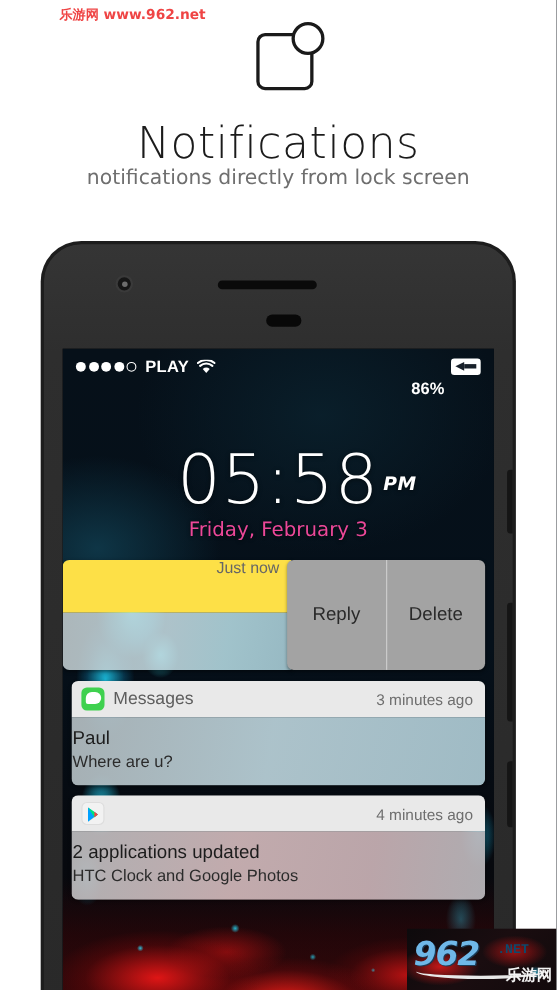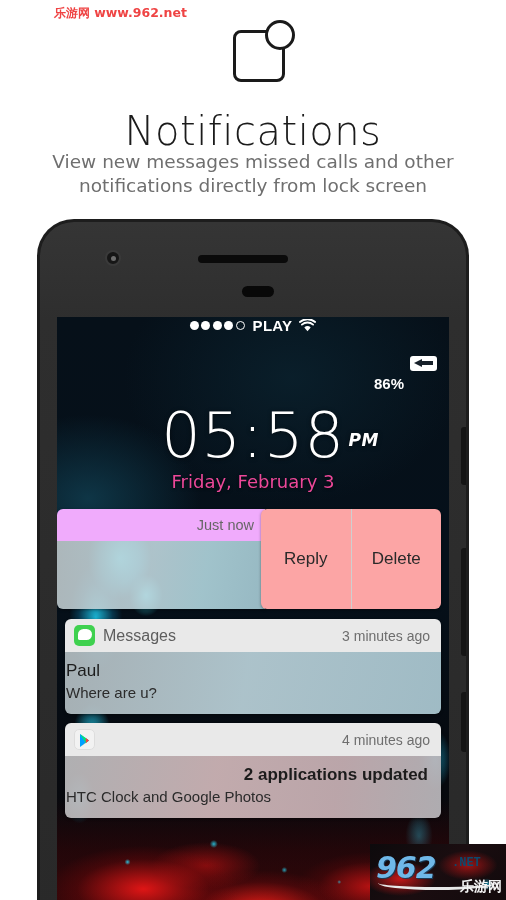--- a/index.html
+++ b/index.html
@@ -134,21 +134,21 @@
       radial-gradient(circle 4px at 40% 22%, rgba(40,220,250,.8) 0%, rgba(0,0,0,0) 100%),
       radial-gradient(circle 3px at 58% 48%, rgba(40,220,250,.7) 0%, rgba(0,0,0,0) 100%),
       radial-gradient(circle 3px at 88% 36%, rgba(40,220,250,.7) 0%, rgba(0,0,0,0) 100%),
       radial-gradient(circle 2px at 72% 60%, rgba(40,220,250,.6) 0%, rgba(0,0,0,0) 100%);
   }
 
   
   .statusbar {
     position:absolute; left:0; top:0; width:392px; height:32px;
     display:flex; align-items:center; padding:0 12px; color:#fff;
-    font-size:14.5px; font-weight:600;flex-direction:column;
+    font-size:14.5px; font-weight:600;
   }
   .sb-left { display:flex; align-items:center; gap:5px; }
   .dots { display:flex; align-items:center; gap:2.5px; }
   .dot { width:9px; height:9px; border-radius:50%; background:#fff; }
   .dot.empty { background:transparent; border:1.4px solid #fff; width:9px; height:9px; }
   .carrier { font-size:15px; font-weight:600; letter-spacing:.3px; margin-left:3px; }
   .wifi { width:17px; height:13px; position:relative; margin-left:2px; }
   .sb-right { margin-left:auto; display:flex; align-items:center; gap:6px; }
   .pct { font-size:15px; font-weight:600;margin-top:41px; }
   .batt {
@@ -186,31 +186,31 @@
   
   .notif-area { position:absolute; left:0; top:192px; width:392px; }
 
   .row-swiped { position:relative; height:102px; margin:0 0 8px 0; }
   .swipe-card {
     position:absolute; left:0; top:0; width:208px; height:100px;
     border-radius:6px 0 0 6px; overflow:hidden;
     box-shadow:0 1px 3px rgba(0,0,0,.4);
   }
   .swipe-head {
-    height:32px; background:#f0abfc; display:flex; align-items:center;
+    height:48px; background:#fde047; display:flex; align-items:flex-start;
     justify-content:flex-end; padding-right:11px;
   }
   .swipe-time { font-size:14.5px; color:#666; }
   .swipe-body {
     height:68px;
     background:linear-gradient(100deg, rgba(186,196,199,.92) 0%, rgba(196,219,226,.88) 45%, rgba(186,224,232,.86) 70%, rgba(176,214,224,.85) 100%);
   }
   .actions {
     position:absolute; right:8px; top:0; width:180px; height:100px;
-    background:#fca5a5; border-radius:6px; display:flex;
+    background:#a3a3a3; border-radius:6px; display:flex;
     box-shadow:0 1px 3px rgba(0,0,0,.4); overflow:hidden;
   }
   .act {
     flex:1; display:flex; align-items:center; justify-content:center;
     font-size:17px; color:#2a2a2a;
   }
   .act + .act { border-left:1.5px solid #cfcfcf; }
 
   .ncard {
     margin:0 8px 9px 8px; border-radius:6px; overflow:hidden;
@@ -223,21 +223,21 @@
   .napp { font-size:16px; color:#5d5d5d; margin-left:8px; }
   .ntime { margin-left:auto; font-size:14px; color:#6e6e6e; }
   .nbody { padding:8px 13px 11px 1px; }
   .nbody.msg {
     background:linear-gradient(100deg, rgba(178,188,192,.93) 0%, rgba(190,214,222,.9) 48%, rgba(176,206,216,.9) 100%);
   }
   .nbody.play {
     background:linear-gradient(100deg, rgba(186,186,188,.94) 0%, rgba(214,188,190,.9) 40%, rgba(206,182,186,.9) 72%, rgba(188,186,190,.92) 100%);
   }
   .nt1 { font-size:17px; color:#1c1c1c; line-height:22px; }
-  .nt1.bold { font-weight:700;text-align:right; }
+  .nt1.bold { font-weight:400; }
   .nt2 { font-size:15px; color:#2b2b2b; line-height:20px; margin-top:1px; }
 
   
   .appicon { width:21px; height:21px; border-radius:5px; position:relative; flex:0 0 auto; }
   .icon-messages { background:#3fd14f; }
   .icon-messages::after{
     content:""; position:absolute; left:3.5px; top:4px; width:14px; height:11px;
     background:#fff; border-radius:6px 6px 6px 2px;
   }
   .icon-play { background:#f2f2f2; border:1px solid #ddd; }
@@ -286,21 +286,20 @@
   <span class="url">www.962.net</span>
 </div>
 
 <div class="header">
   <div class="hero-icon">
     <div class="hero-sq"></div>
     <div class="hero-circ"></div>
   </div>
   <div class="title">Notifications</div>
   <div class="subtitle">
-    <div>View new messages missed calls and other</div>
     <div>notifications directly from lock screen</div>
   </div>
 </div>
 
 <div class="phone">
   <div class="phone-inner-shade"></div>
   <div class="cam"></div>
   <div class="speaker"></div>
   <div class="sensor"></div>
   <div class="btn-side btn-vol"></div>

